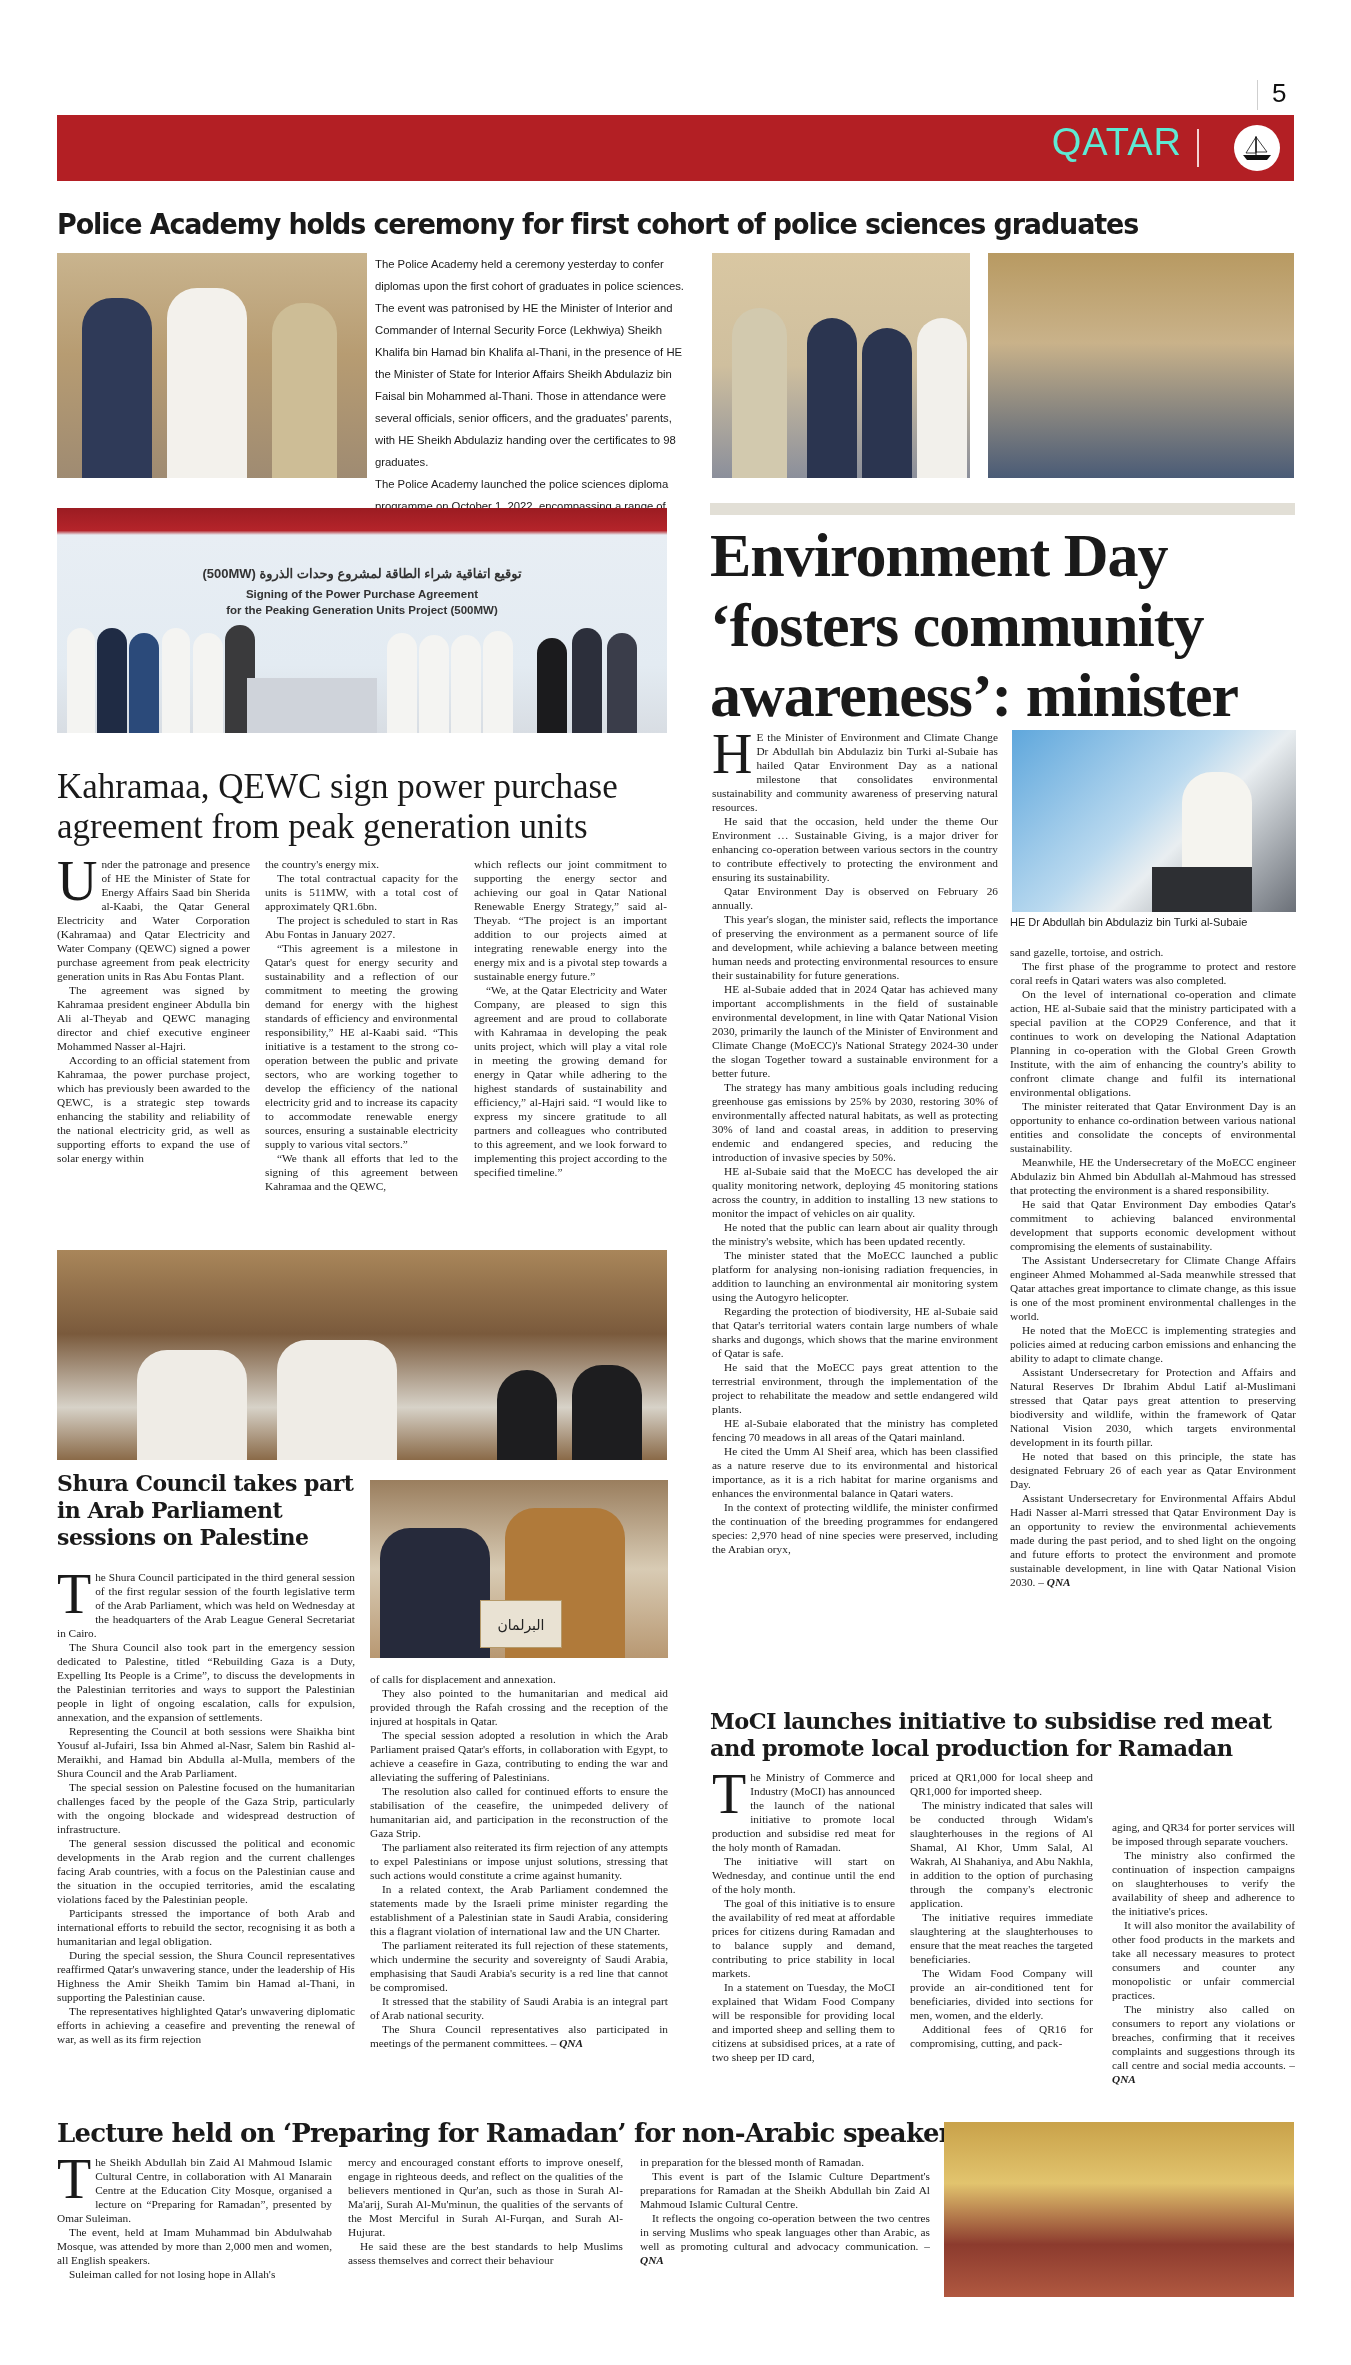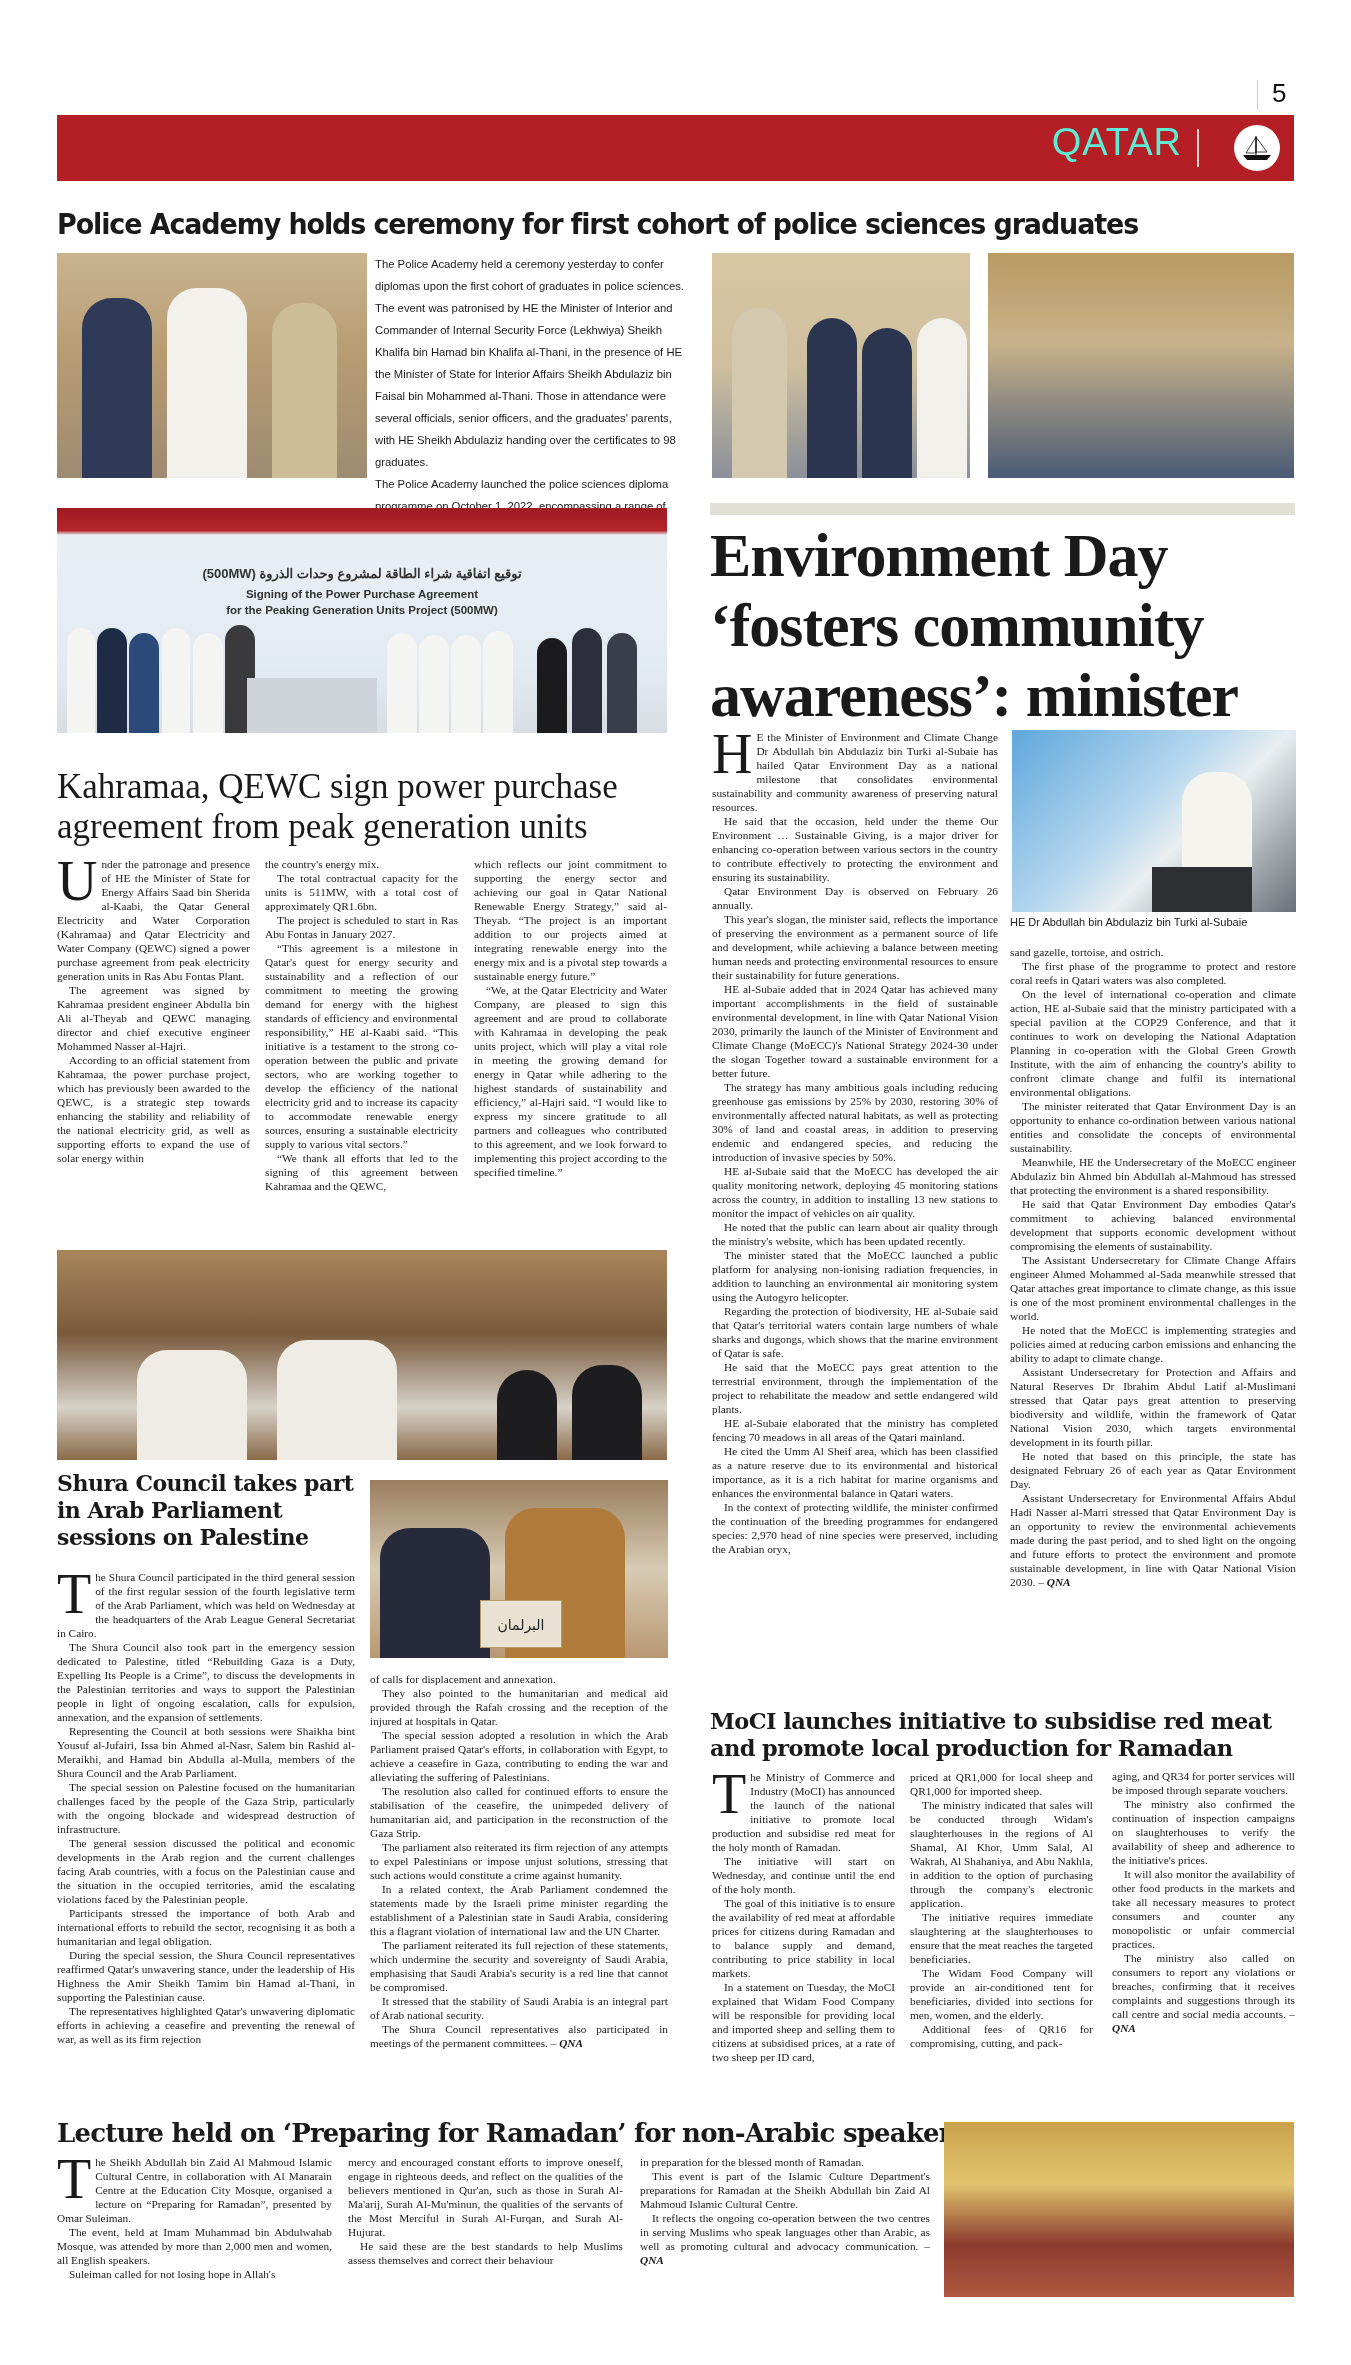--- a/index.html
+++ b/index.html
@@ -221,21 +221,21 @@
   <p>The goal of this initiative is to ensure the availability of red meat at affordable prices for citizens during Ramadan and to balance supply and demand, contributing to price stability in local markets.</p>
   <p>In a statement on Tuesday, the MoCI explained that Widam Food Company will be responsible for providing local and imported sheep and selling them to citizens at subsidised prices, at a rate of two sheep per ID card,</p>
 </div>
 <div class="col" style="left:910px;top:1770px;width:183px;">
   <p class="first">priced at QR1,000 for local sheep and QR1,000 for imported sheep.</p>
   <p>The ministry indicated that sales will be conducted through Widam's slaughterhouses in the regions of Al Shamal, Al Khor, Umm Salal, Al Wakrah, Al Shahaniya, and Abu Nakhla, in addition to the option of purchasing through the company's electronic application.</p>
   <p>The initiative requires immediate slaughtering at the slaughterhouses to ensure that the meat reaches the targeted beneficiaries.</p>
   <p>The Widam Food Company will provide an air-conditioned tent for beneficiaries, divided into sections for men, women, and the elderly.</p>
   <p>Additional fees of QR16 for compromising, cutting, and pack-</p>
 </div>
-<div class="col" style="left:1112px;top:1769px;width:183px;">
+<div class="col" style="left:1112px;top:1820px;width:183px;">
   <p class="first">aging, and QR34 for porter services will be imposed through separate vouchers.</p>
   <p>The ministry also confirmed the continuation of inspection campaigns on slaughterhouses to verify the availability of sheep and adherence to the initiative's prices.</p>
   <p>It will also monitor the availability of other food products in the markets and take all necessary measures to protect consumers and counter any monopolistic or unfair commercial practices.</p>
   <p><span>The ministry also called on consumers to report any violations or breaches, confirming that it receives complaints and suggestions through its call centre and social media accounts. –</span> <span class="qna">QNA</span></p>
 </div>
 
 <h2 class="abs hl-lecture">Lecture held on ‘Preparing for Ramadan’ for non-Arabic speakers</h2>
 
 <div class="col" style="left:57px;top:2155px;width:275px;">
   <p class="first"><span class="dropcap">T</span><span>he Sheikh Abdullah bin Zaid Al Mahmoud Islamic Cultural Centre, in collaboration with Al Manarain Centre at the Education City Mosque, organised a lecture on “Preparing for Ramadan”, presented by Omar Suleiman.</span></p>

